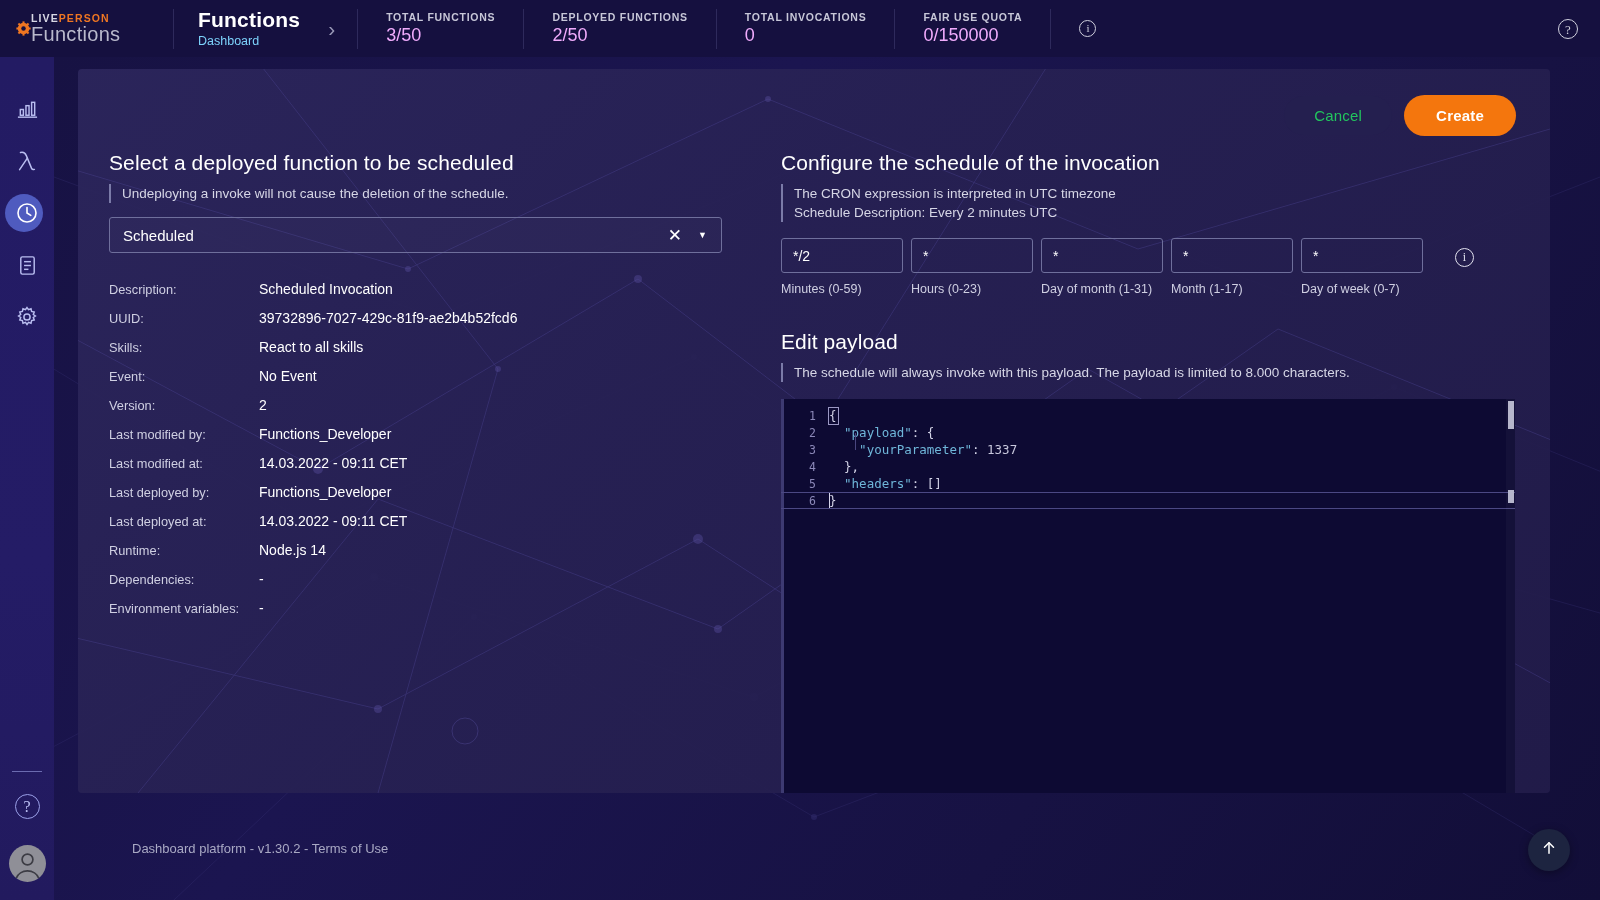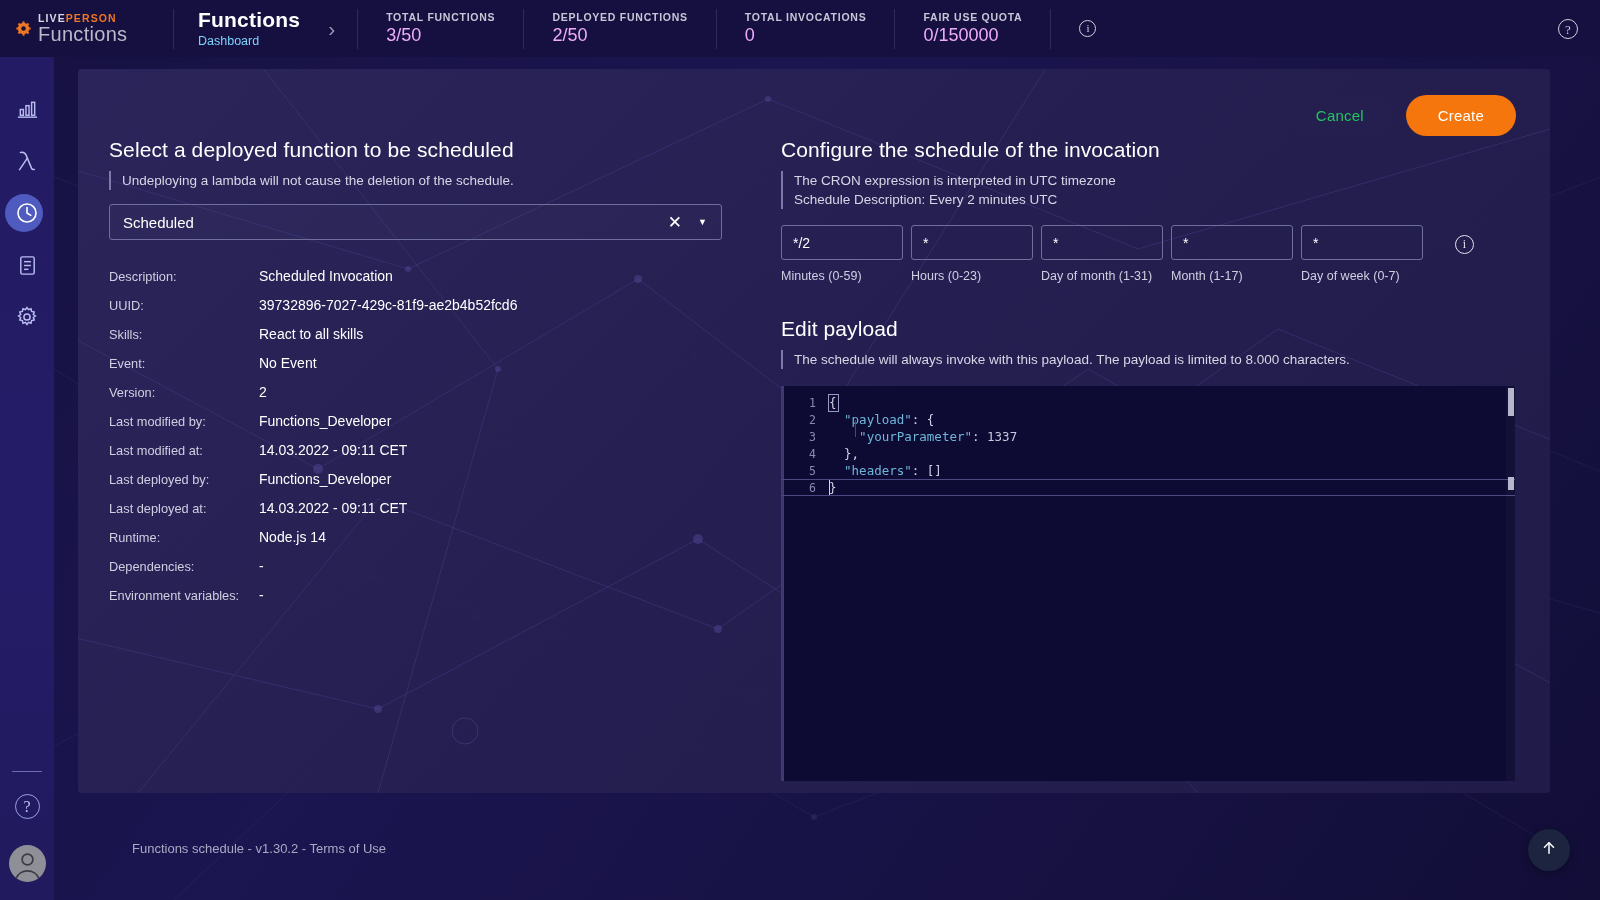--- a/index.html
+++ b/index.html
@@ -12,21 +12,21 @@
   }
   #root { position: relative; width: 1600px; height: 900px; overflow: hidden; }
 
   
   .topbar {
     position: absolute; top: 0; left: 0; width: 1600px; height: 57px;
     background: #15103f;
     display: flex; align-items: center;
     z-index: 40;
   }
-  .brand { width: 173px; padding-left: 16px; display: flex; align-items: center; gap: 7px; }
+  .brand { width: 173px; padding-left: 16px; display: flex; align-items: center; gap: 0; }
   .brand-gear { width: 15px; height: 15px; flex: 0 0 15px; position: relative; }
   .brand-text { line-height: 1; }
   .brand-line1 { font-size: 10.5px; letter-spacing: 1.1px; font-weight: bold; }
   .brand-line1 .live { color: #d8d8e4; }
   .brand-line1 .person { color: #ef7622; }
   .brand-line2 { font-size: 20px; color: #b9b9cc; letter-spacing: .3px; margin-top: 1px; font-weight: 300;}
   .hdiv { width: 1px; height: 40px; background: #2e2a5c; flex: 0 0 1px; }
 
   .crumb { padding: 0 26px 0 24px; }
   .crumb-title { font-size: 21px; font-weight: bold; color: #fff; letter-spacing: .2px; line-height: 1.08; }
@@ -88,23 +88,23 @@
     overflow: hidden;
   }
   .card-net { position: absolute; inset: 0; pointer-events: none; opacity: .9; }
 
   .actions { position: absolute; right: 34px; top: 26px; display: flex; align-items: center; gap: 12px; z-index: 6;}
   .btn {
     border: none; border-radius: 22px; font-size: 15px; cursor: pointer;
     font-family: "Liberation Sans", sans-serif; letter-spacing: .2px;
   }
   .btn-cancel { background: #241f4f; color: #22c55e; padding: 11px 30px; }
-  .btn-create { background: #f4760d; color: #ffffff; padding: 12px 32px; }
-
-  .content { position: absolute; left: 0; top: 4px; width: 1472px; height: 724px; z-index: 5; }
+  .btn-create { background: #f4760d; color: #ffffff; padding: 12px 32px; font-weight: bold; }
+
+  .content { position: absolute; left: 0; top: 17px; width: 1472px; height: 724px; z-index: 5; }
 
   
   .sec-title { font-size: 21px; color: #ffffff; font-weight: 400; letter-spacing: .1px; }
   .sec-note { border-left: 2px solid #7b7ba8; padding-left: 11px; margin-top: 9px; }
   .sec-note div { font-size: 13.5px; color: #d6d6e6; line-height: 19px; }
 
   
   .colL { position: absolute; left: 31px; top: 65px; width: 640px; }
   .select-wrap {
     margin-top: 14px; width: 613px; height: 36px;
@@ -363,21 +363,21 @@
       <div class="actions">
         <button class="btn btn-cancel">Cancel</button>
         <button class="btn btn-create">Create</button>
       </div>
 
       <div class="content">
 
         <div class="colL">
           <div class="sec-title">Select a deployed function to be scheduled</div>
           <div class="sec-note">
-            <div>Undeploying a lambda will not cause the deletion of the schedule.</div>
+            <div>Undeploying a invoke will not cause the deletion of the schedule.</div>
           </div>
 
           <div class="select-wrap">
             <div class="select-value">Scheduled</div>
             <div class="select-clear">✕</div>
             <div class="select-arrow">▼</div>
           </div>
 
           <div class="meta">
             <div class="meta-row">
@@ -504,21 +504,21 @@
               <div class="ed-thumb"></div>
               <div class="ed-thumb2"></div>
             </div>
           </div>
         </div>
 
       </div>
     </div>
 
     <div class="footer">
-      <div class="footer-text">Functions schedule - v1.30.2 - Terms of Use</div>
+      <div class="footer-text">Dashboard platform - v1.30.2 - Terms of Use</div>
     </div>
 
     <div class="fab">
       <span>
         <svg width="18" height="18" viewBox="0 0 24 24" fill="none" stroke="#ffffff" stroke-width="2" stroke-linecap="round" stroke-linejoin="round">
           <line x1="12" y1="19" x2="12" y2="5"></line>
             <polyline points="6,11 12,5 18,11"></polyline>
         </svg>
       </span>
     </div>

